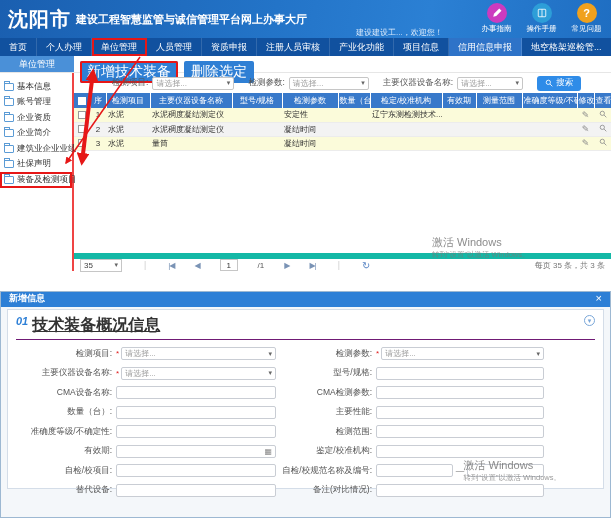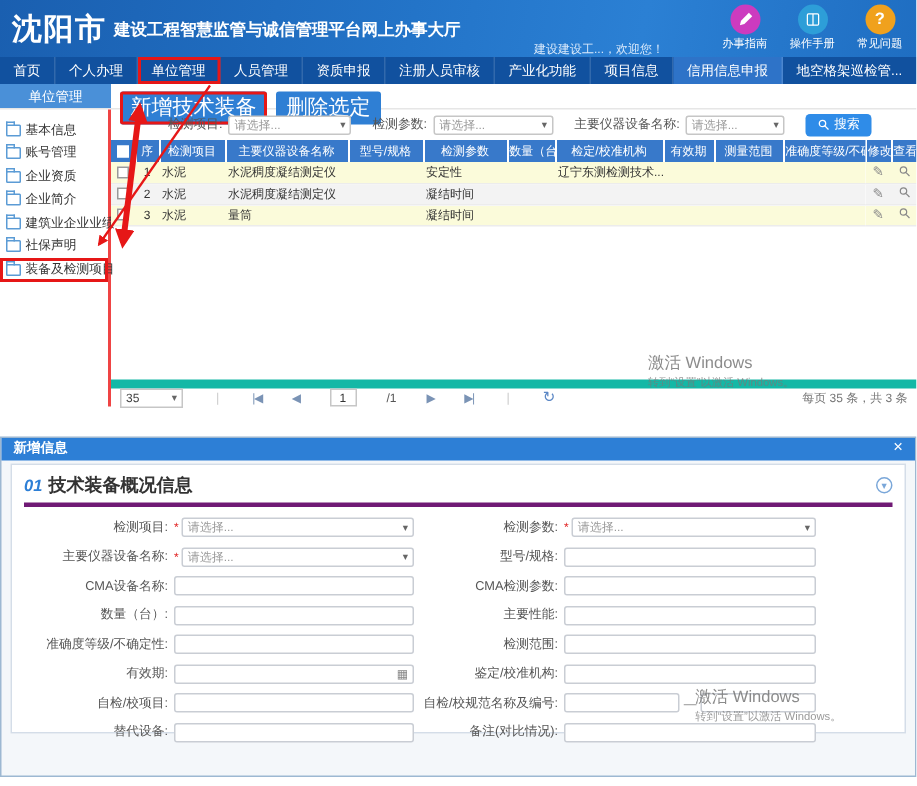--- a/index.html
+++ b/index.html
@@ -69,23 +69,23 @@
   .statusbar { height:13px; background:linear-gradient(#f7f7f7,#e7e7ea); border-top:1px solid #c9c9c9; display:flex; align-items:center; font-size:8px; color:#444; padding:0 5px; }
   .status-right { margin-left:auto; display:flex; align-items:center; gap:3px; color:#333; }
 
   
   .modal { position:absolute; left:0; top:291px; width:611px; height:227px; background:#f4f7fa; border:1px solid #9db8d2; }
   .modal-title { height:15px; background:#2d7fd6; color:#fff; font-size:9px; font-weight:bold; display:flex; align-items:flex-start; padding:0 8px; }
   .modal-close { margin-left:auto; font-size:11px; font-weight:normal; cursor:pointer; }
   .modal-toolbar { padding:3px 6px; display:flex; gap:4px; background:#fbfcfd; }
   .m-btn { background:#3385db; color:#fff; font-size:8.5px; padding:2px 8px; border-radius:2px; cursor:pointer; white-space:nowrap; }
   .panel { margin:2px 6px; background:#fff; border:1px solid #d4dde8; padding:5px 8px 6px; height:180px; position:relative; }
-  .section-head { display:flex; align-items:center; border-bottom:3px solid #701a75; padding-bottom:3px; }
+  .section-head { display:flex; border-bottom:1px solid #701a75; padding-bottom:3px; }
   .sec-no { font-style:italic; color:#2d7fd6; font-weight:bold; font-size:11px; margin-right:4px; }
-  .sec-title { font-size:12px; font-weight:bold; color:#333; }
+  .sec-title { font-size:16px; font-weight:bold; color:#333;text-decoration:underline; }
   .collapse { margin-left:auto; width:11px; height:11px; border:1px solid #7aa7d9; border-radius:50%; color:#7aa7d9; font-size:7px; display:flex; align-items:center; justify-content:center; cursor:pointer; }
   .form { margin-top:7px; display:grid; grid-template-columns:96px 160px 92px 168px; column-gap:4px; row-gap:6.5px; font-size:8.5px; color:#555; align-items:center; }
   .flabel { text-align:right; white-space:nowrap; overflow:hidden; }
   .req { color:#e02020; margin-right:2px; font-size:8px; }
   .fctl { display:flex; align-items:center; min-width:0; }
   .input { flex:1; height:13px; border:1px solid #c9cdd4; background:#fff; border-radius:2px; display:flex; align-items:center; padding:0 3px; color:#999; font-size:8px; min-width:0; cursor:text; }
   .input .caret { margin-left:auto; }
   .cal { margin-left:auto; color:#888; font-size:8px; }
   .dash { margin:0 3px; color:#888; flex:none; }
 

